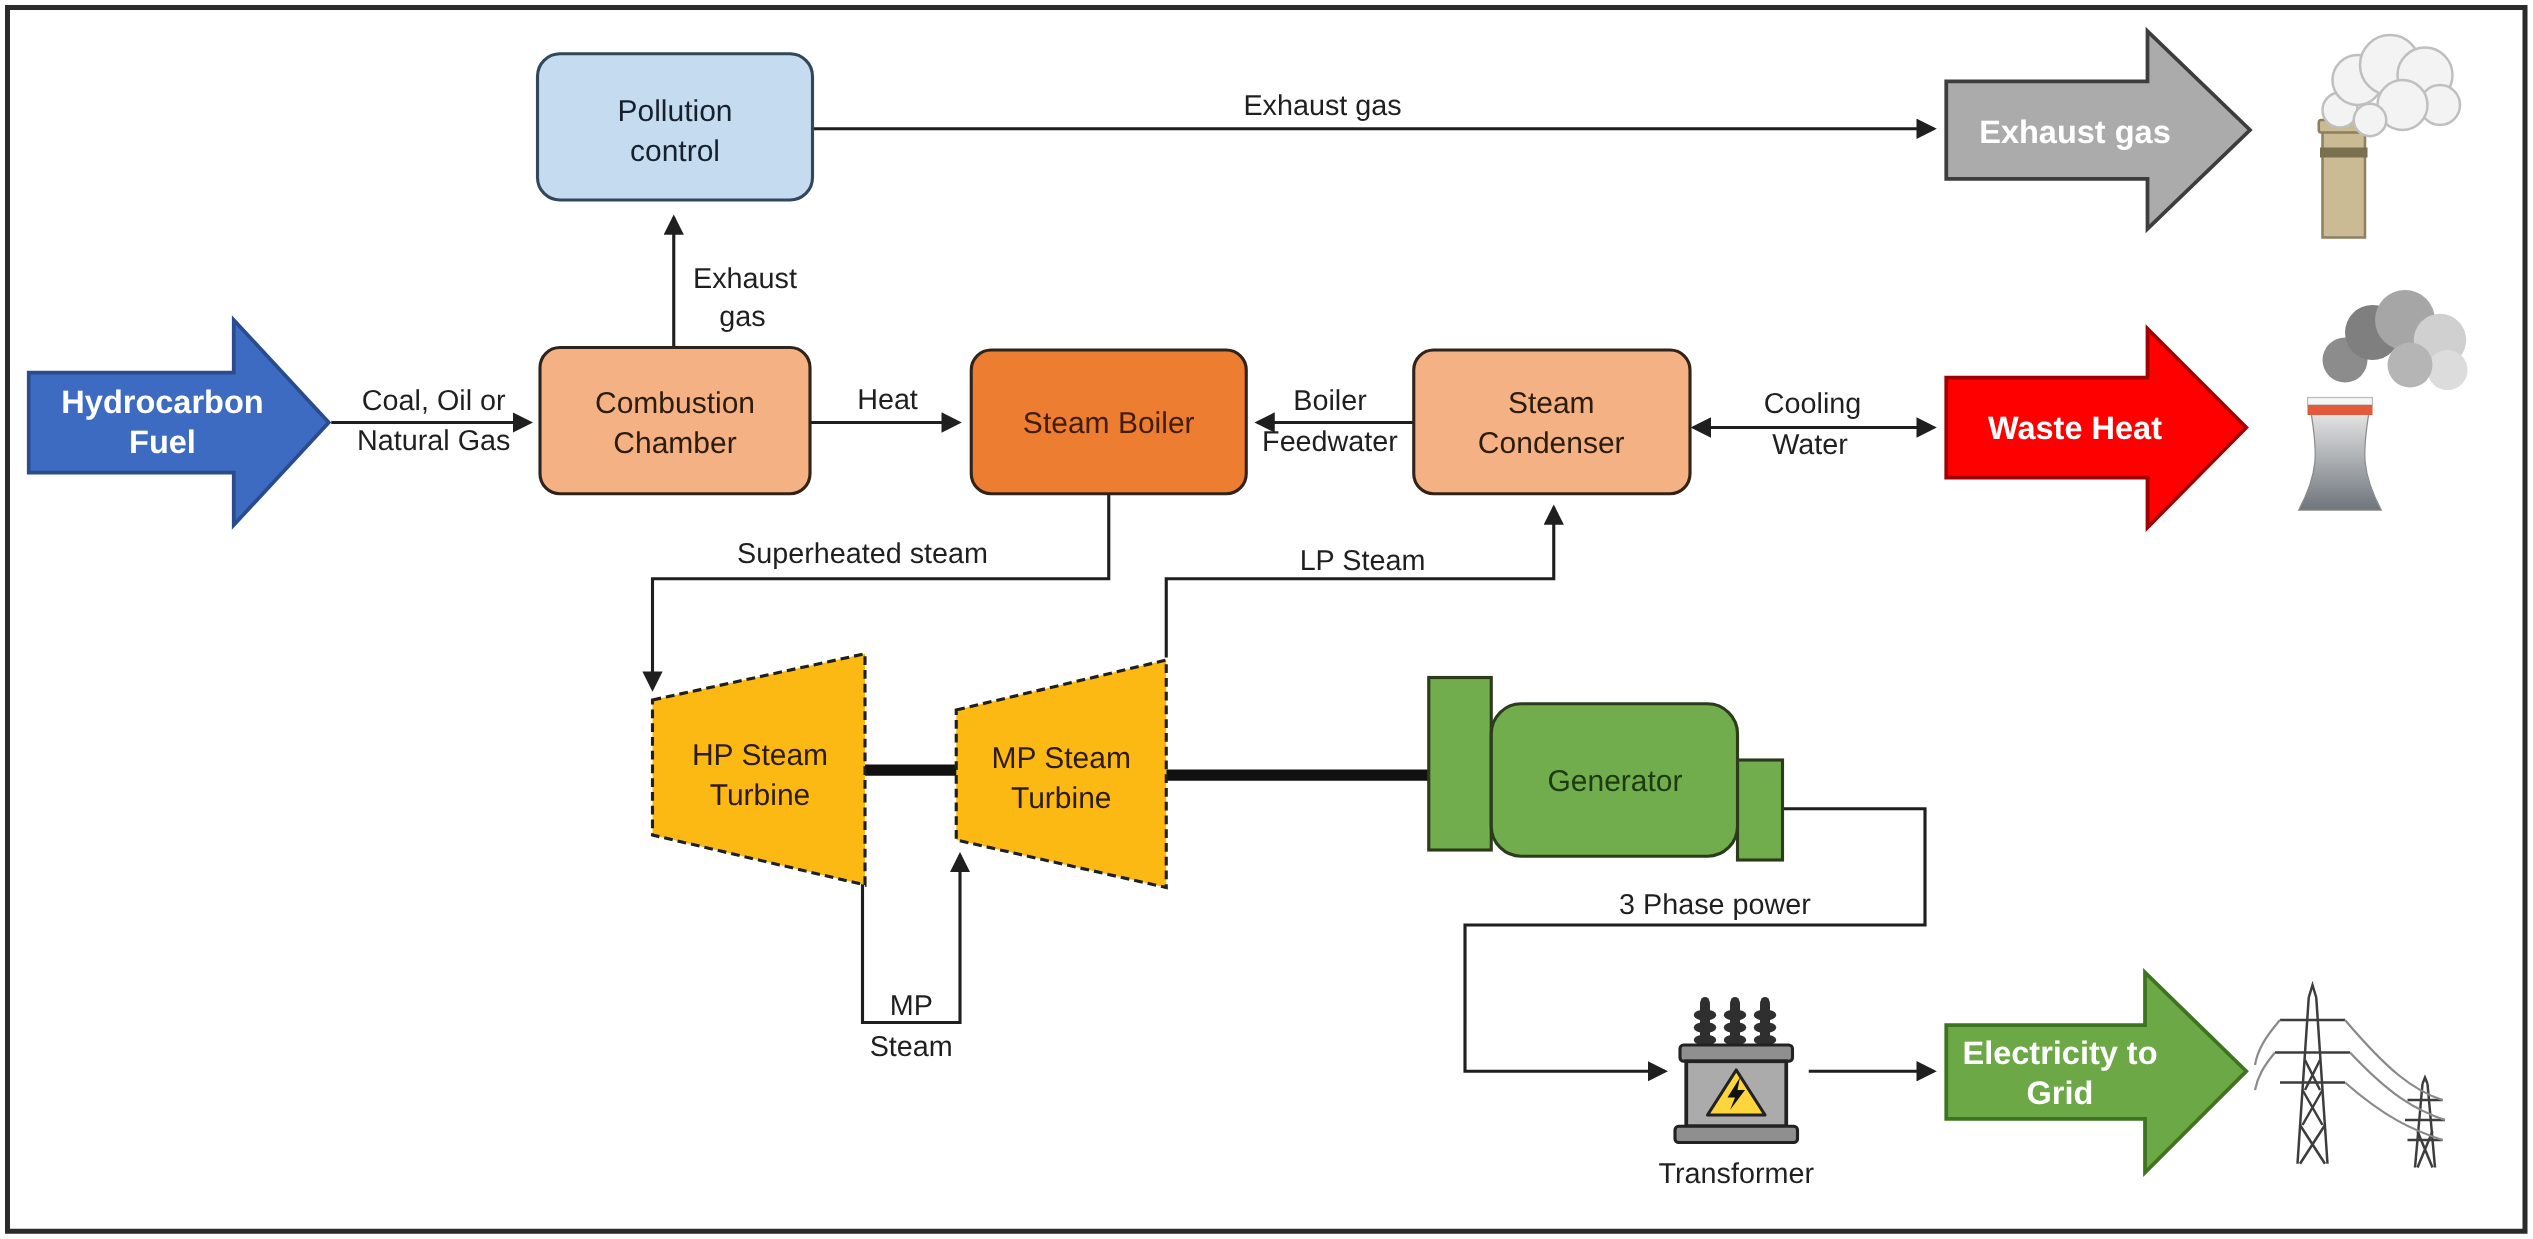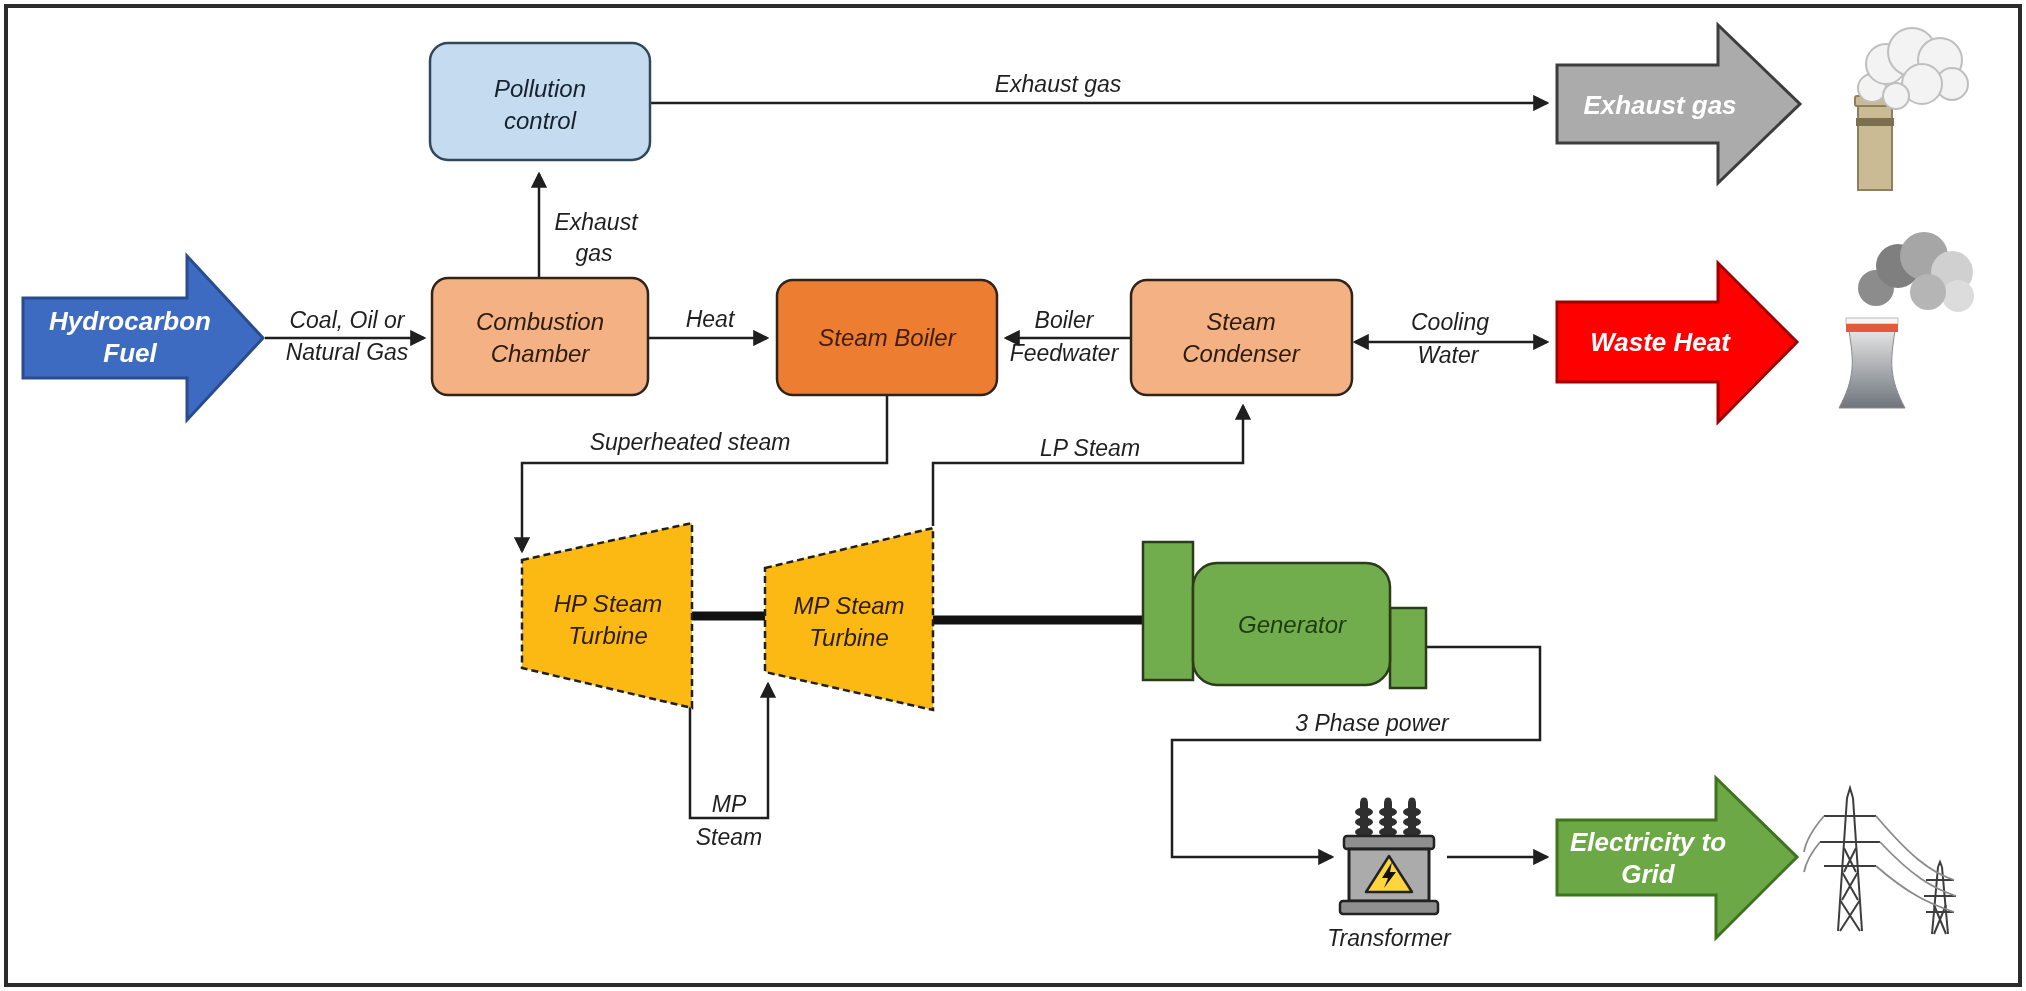--- a/index.html
+++ b/index.html
@@ -1,16 +1,16 @@
 <!DOCTYPE html>
 <html><head>
 <meta charset="utf-8">
 <style>
   html,body{margin:0;padding:0;background:#ffffff;}
-  .stage{width:1903px;height:991px;position:relative;font-style:italic;}
+  .stage{width:1903px;height:991px;position:relative;}
   svg{font-family:"Liberation Sans", sans-serif;display:block;}
   
   .lbl{font-size:23px;fill:#1f1f1f;text-anchor:middle;}
   .boxt{font-size:24px;fill:#2b1c0e;text-anchor:middle;}
   .boxt-blue{font-size:24px;fill:#17212e;text-anchor:middle;}
   .boxt-boiler{font-size:24px;fill:#401d04;text-anchor:middle;}
   .boxt-gen{font-size:24px;fill:#1d3a10;text-anchor:middle;}
   .wht{font-size:26px;font-weight:bold;fill:#ffffff;text-anchor:middle;}
   
   .conn{stroke:#1f1f1f;stroke-width:2.5;fill:none;}

